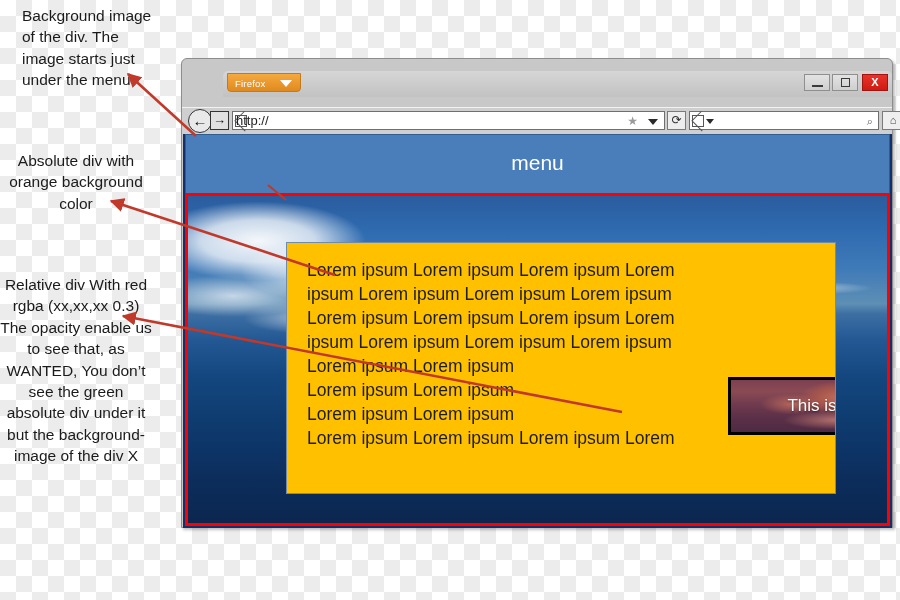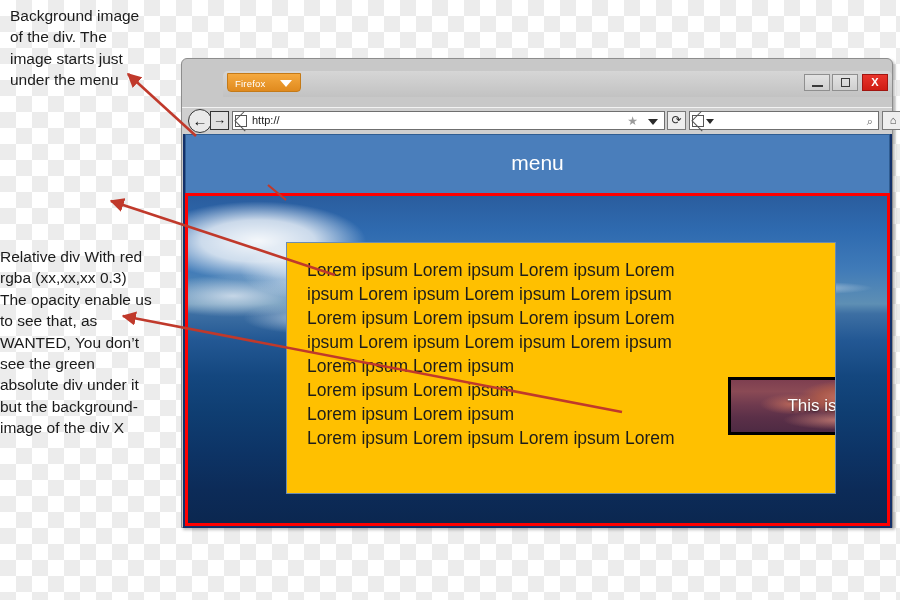--- a/index.html
+++ b/index.html
@@ -24,23 +24,23 @@
   
   .annot {
     position: absolute;
     left: 0;
     width: 152px;
     color: #1b1b1b;
     font-size: 15.5px;
     line-height: 1.38;
     font-family: "Liberation Sans", sans-serif;
   }
-  #annot-bg    { top: 5px;   text-align: left; padding-left: 10px; width: 142px; }
+  #annot-bg    { top: 5px;   text-align: left; padding-left: 10px; width: 142px; margin-left: 12px; }
   #annot-abs   { top: 150px; text-align: center; }
-  #annot-rel   { top: 246px; }
+  #annot-rel   { top: 274px; text-align: center; }
 
   
   #browser {
     position: absolute;
     left: 181px; top: 58px;
     width: 712px; height: 470px;
   }
   #win-frame {
     position: absolute;
     left: 0; top: 0;
@@ -171,22 +171,22 @@
   }
   #urlbar {
     position: absolute; left: 50px; top: 3px;
     width: 433px; height: 19px;
     background: #fff;
     border: 1px solid #6f6f6f;
     box-sizing: border-box;
   }
   #url-favicon { left: 2px; top: 3px; width: 12px; height: 12px; }
   #url-text {
-    position: absolute; left: 19px; top: 0;
-    line-height: 17px; font-size: 11px; color: #222;
+    position: absolute; left: 3px; top: 0;
+    line-height: 17px; font-size: 13px; color: #222;
   }
   #url-star {
     position: absolute; right: 26px; top: 3px;
     font-size: 12px; color: #9b9b9b; line-height: 12px;
   }
   #url-caret {
     position: absolute; right: 6px; top: 7px;
     width: 0; height: 0;
     border-left: 5px solid transparent;
     border-right: 5px solid transparent;
@@ -335,20 +335,21 @@
     pointer-events: none;
   }
 </style>
 </head>
 <body>
 
 <div id="stage">
 
   <div class="annot" id="annot-bg">Background image of the div. The image starts just under the menu</div>
 
+  <div class="annot" id="annot-abs">Absolute div with orange background color</div>
 
   <div class="annot" id="annot-rel">Relative div With red rgba (xx,xx,xx 0.3) The opacity enable us to see that, as WANTED, You don’t see the green absolute div under it but the background-image of the div X</div>
 
   <div id="browser">
     <div id="win-frame">
 
       <div id="titlebar">
         <div id="ff-button">
           <span>Firefox</span>
           <span id="ff-caret"></span>

